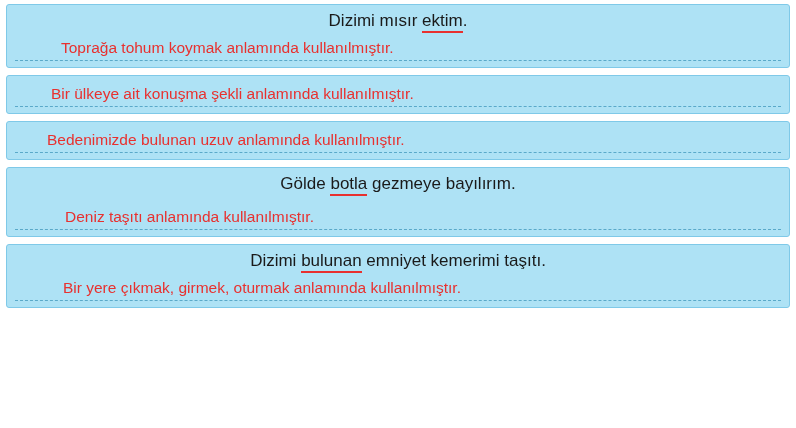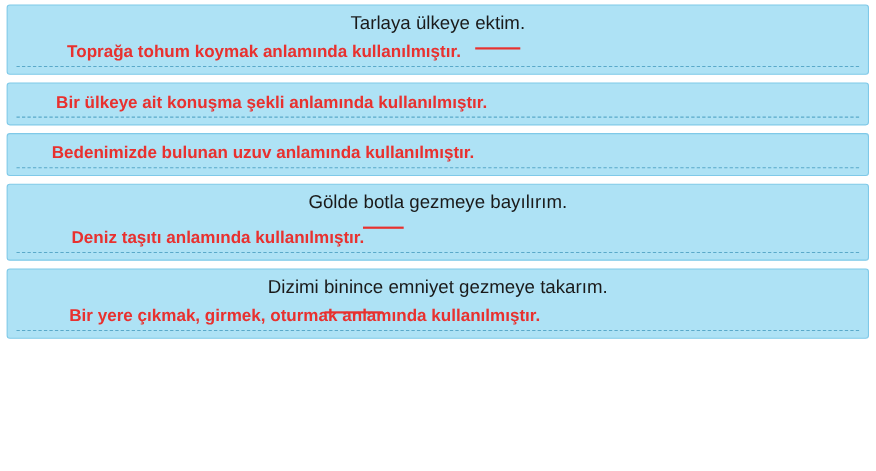--- a/index.html
+++ b/index.html
@@ -31,60 +31,60 @@
   }
   .sentence {
     text-align: center;
     font-size: 17px;
     color: #1a1a1a;
     line-height: 1.45;
     white-space: nowrap;
   }
   .sentence .underlined {
     border-bottom: 2.5px solid #e8312f;
-    padding-bottom: 13px;
+    padding-bottom: 1px;
   }
   .answer-line {
     margin-top: 5px;
     border-bottom: 1px dashed #5aa9c9;
     padding-bottom: 3px;
     padding-left: 46px;
   }
   .answer {
     color: #e8312f;
     font-size: 15.5px;
-    font-weight: bold;
+    font-weight: normal;
     white-space: nowrap;
   }
   .item.pad-2 .answer-line { padding-left: 36px; }
   .item.pad-3 .answer-line { padding-left: 32px; }
   .item.pad-4 .answer-line { padding-left: 50px; margin-top: 12px; }
   .item.pad-5 .answer-line { padding-left: 48px; }
 </style>
 </head>
 <body>
 
 <div class="sheet">
 
   <div class="item pad-1">
-    <div class="sentence"><span>Tarlaya ülkeye </span><span class="underlined">ektim</span><span>.</span></div>
+    <div class="sentence"><span>Dizimi mısır </span><span class="underlined">ektim</span><span>.</span></div>
     <div class="answer-line"><span class="answer">Toprağa tohum koymak anlamında kullanılmıştır.</span></div>
   </div>
 
   <div class="item pad-2">
     <div class="answer-line"><span class="answer">Bir ülkeye ait konuşma şekli anlamında kullanılmıştır.</span></div>
   </div>
 
   <div class="item pad-3">
     <div class="answer-line"><span class="answer">Bedenimizde bulunan uzuv anlamında kullanılmıştır.</span></div>
   </div>
 
   <div class="item pad-4">
     <div class="sentence"><span>Gölde </span><span class="underlined">botla</span><span> gezmeye bayılırım.</span></div>
     <div class="answer-line"><span class="answer">Deniz taşıtı anlamında kullanılmıştır.</span></div>
   </div>
 
   <div class="item pad-5">
-    <div class="sentence"><span>Dizimi </span><span class="underlined">binince</span><span> emniyet gezmeye takarım.</span></div>
+    <div class="sentence"><span>Dizimi </span><span class="underlined">bulunan</span><span> emniyet kemerimi taşıtı.</span></div>
     <div class="answer-line"><span class="answer">Bir yere çıkmak, girmek, oturmak anlamında kullanılmıştır.</span></div>
   </div>
 
 </div>
 
 </body></html>

